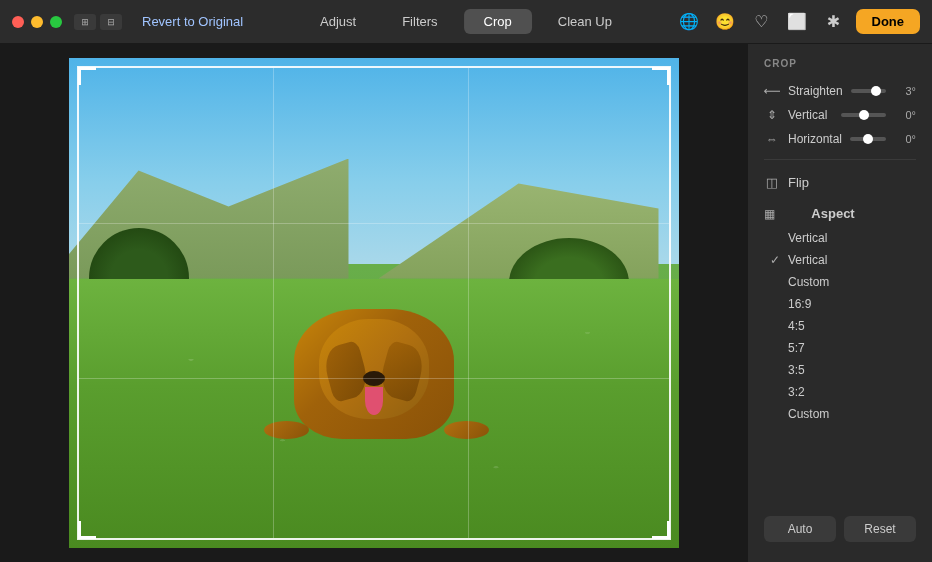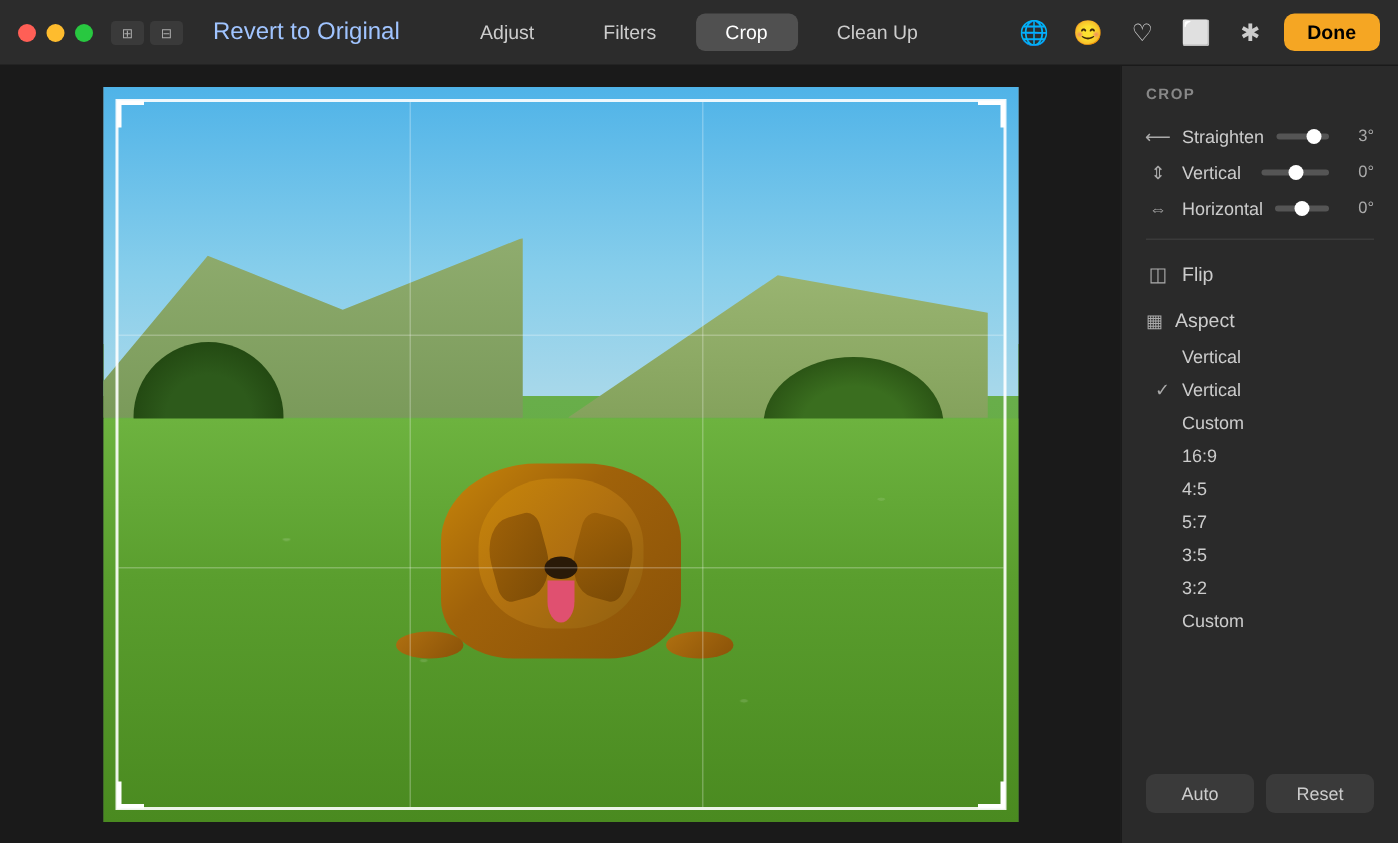--- a/index.html
+++ b/index.html
@@ -53,21 +53,21 @@
       display: flex;
       align-items: center;
       justify-content: center;
       color: #aaa;
       font-size: 9px;
       cursor: pointer;
     }
 
     .revert-btn {
       color: #a0c4ff;
-      font-size: 16px;
+      font-size: 13px;
       cursor: pointer;
       margin-right: auto;
       background: none;
       border: none;
       padding: 4px 8px;
     }
 
     .nav-tabs {
       display: flex;
       align-items: flex-start;
@@ -448,21 +448,22 @@
       gap: 8px;
       cursor: pointer;
     }
     .aspect-header-icon {
       font-size: 12px;
       color: #aaa;
     }
     .aspect-header-label {
       font-size: 13px;
       color: #ccc;
-      font-weight: 400;
+      font-weight: 700;
+      margin-left: 28px;
     }
 
     .aspect-option {
       display: flex;
       align-items: center;
       padding: 4px 16px 4px 40px;
       cursor: pointer;
       position: relative;
     }
     .aspect-option-check {

